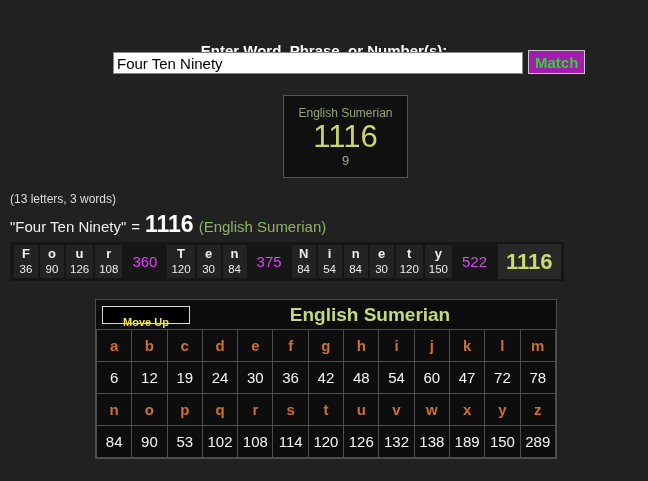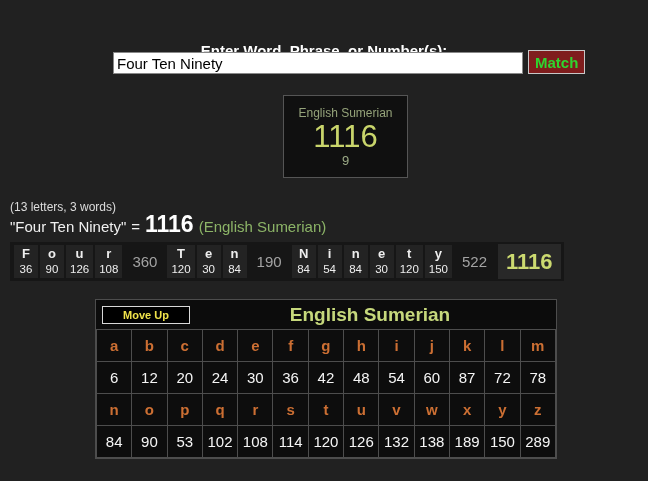--- a/index.html
+++ b/index.html
@@ -26,60 +26,60 @@
   }
   .search-input{
     width:402px;height:20px;
     background:#ffffff;color:#000000;
     border:1px solid #888;
     font-family:"Liberation Sans", sans-serif;
     font-size:15px;padding:0 3px;
   }
   .match-btn{
     margin-left:5px;
-    background:#7f1d1d;color:#2fd52f;
+    background:#a21caf;color:#2fd52f;
     border:1px solid #c8c8c8;
     font-family:"Liberation Sans", sans-serif;
     font-weight:bold;font-size:15px;
     padding:1px 6px;height:24px;
     cursor:pointer;
   }
 
   
   .result-box{
     top:95px;left:283px;width:123px;height:81px;
     background:#101010;border:1px solid #555;
     display:flex;flex-direction:column;align-items:center;justify-content:center;
   }
   .result-cipher{color:#95a37a;font-size:12px;margin-bottom:1px;}
   .result-value{color:#c9d56b;font-size:31px;font-weight:normal;line-height:32px;}
   .result-digit{color:#9cab86;font-size:13px;}
 
   
-  .info-line{top:192px;left:10px;color:#dddddd;font-size:12px;margin-top:8px;}
+  .info-line{top:192px;left:10px;color:#dddddd;font-size:12px;}
   .equation-line{top:211px;left:10px;display:flex;align-items:baseline;color:#f0f0f0;font-size:15px;}
   .equation-value{font-size:23px;font-weight:bold;color:#ffffff;margin:0 5px;}
   .equation-cipher{color:#8cb467;}
 
   
   .breakdown-strip{
     top:242px;left:10px;
     display:flex;align-items:center;
     background:#161616;padding:2px 3px;
   }
   .word-group{display:flex;}
   .letter-cell{
     background:#232323;margin:1px;
     display:flex;flex-direction:column;align-items:center;
     padding:1px 4px;min-width:16px;
   }
   .letter{color:#eeeeee;font-weight:bold;font-size:13px;line-height:16px;}
   .letter-value{color:#eeeeee;font-size:11.5px;line-height:15px;}
   .word-sum{
-    color:#a3a3a3;font-size:15px;
+    color:#d946ef;font-size:15px;
     padding:0 9px;align-self:center;
   }
   .breakdown-total{
     background:#282828;color:#ccda70;
     font-weight:bold;font-size:22px;
     padding:3px 8px;margin-left:2px;align-self:stretch;
     display:flex;align-items:center;
   }
 
   
@@ -90,21 +90,21 @@
   .cipher-header{
     height:29px;display:flex;align-items:center;justify-content:space-between;
     padding:0 6px;
   }
   .move-btn{
     background:#000000;color:#efe24a;
     border:1px solid #d8d8d8;
     font-family:"Liberation Sans", sans-serif;
     font-weight:bold;font-size:11px;
     width:88px;height:18px;line-height:16px;
-    text-align:center;cursor:pointer;padding:0;
+    text-align:center;cursor:pointer;padding:7px;
   }
   .cipher-title{
     color:#c6d87c;font-weight:bold;font-size:19px;
     flex:1;text-align:center;
   }
   table.cipher-table{
     width:100%;border-collapse:collapse;table-layout:fixed;
   }
   table.cipher-table td{
     border:1px solid #4d4d4d;
@@ -167,21 +167,21 @@
       </div>
       <div class="letter-cell">
         <div class="letter">e</div>
         <div class="letter-value">30</div>
       </div>
       <div class="letter-cell">
         <div class="letter">n</div>
         <div class="letter-value">84</div>
       </div>
     </div>
-    <div class="word-sum">190</div>
+    <div class="word-sum">375</div>
     <div class="word-group">
       <div class="letter-cell">
         <div class="letter">N</div>
         <div class="letter-value">84</div>
       </div>
       <div class="letter-cell">
         <div class="letter">i</div>
         <div class="letter-value">54</div>
       </div>
       <div class="letter-cell">
@@ -223,29 +223,29 @@
           <td class="ltr-cell">h</td>
           <td class="ltr-cell">i</td>
           <td class="ltr-cell">j</td>
           <td class="ltr-cell">k</td>
           <td class="ltr-cell">l</td>
           <td class="ltr-cell">m</td>
         </tr>
         <tr>
           <td class="val-cell">6</td>
           <td class="val-cell">12</td>
-          <td class="val-cell">20</td>
+          <td class="val-cell">19</td>
           <td class="val-cell">24</td>
           <td class="val-cell">30</td>
           <td class="val-cell">36</td>
           <td class="val-cell">42</td>
           <td class="val-cell">48</td>
           <td class="val-cell">54</td>
           <td class="val-cell">60</td>
-          <td class="val-cell">87</td>
+          <td class="val-cell">47</td>
           <td class="val-cell">72</td>
           <td class="val-cell">78</td>
         </tr>
         <tr>
           <td class="ltr-cell">n</td>
           <td class="ltr-cell">o</td>
           <td class="ltr-cell">p</td>
           <td class="ltr-cell">q</td>
           <td class="ltr-cell">r</td>
           <td class="ltr-cell">s</td>

